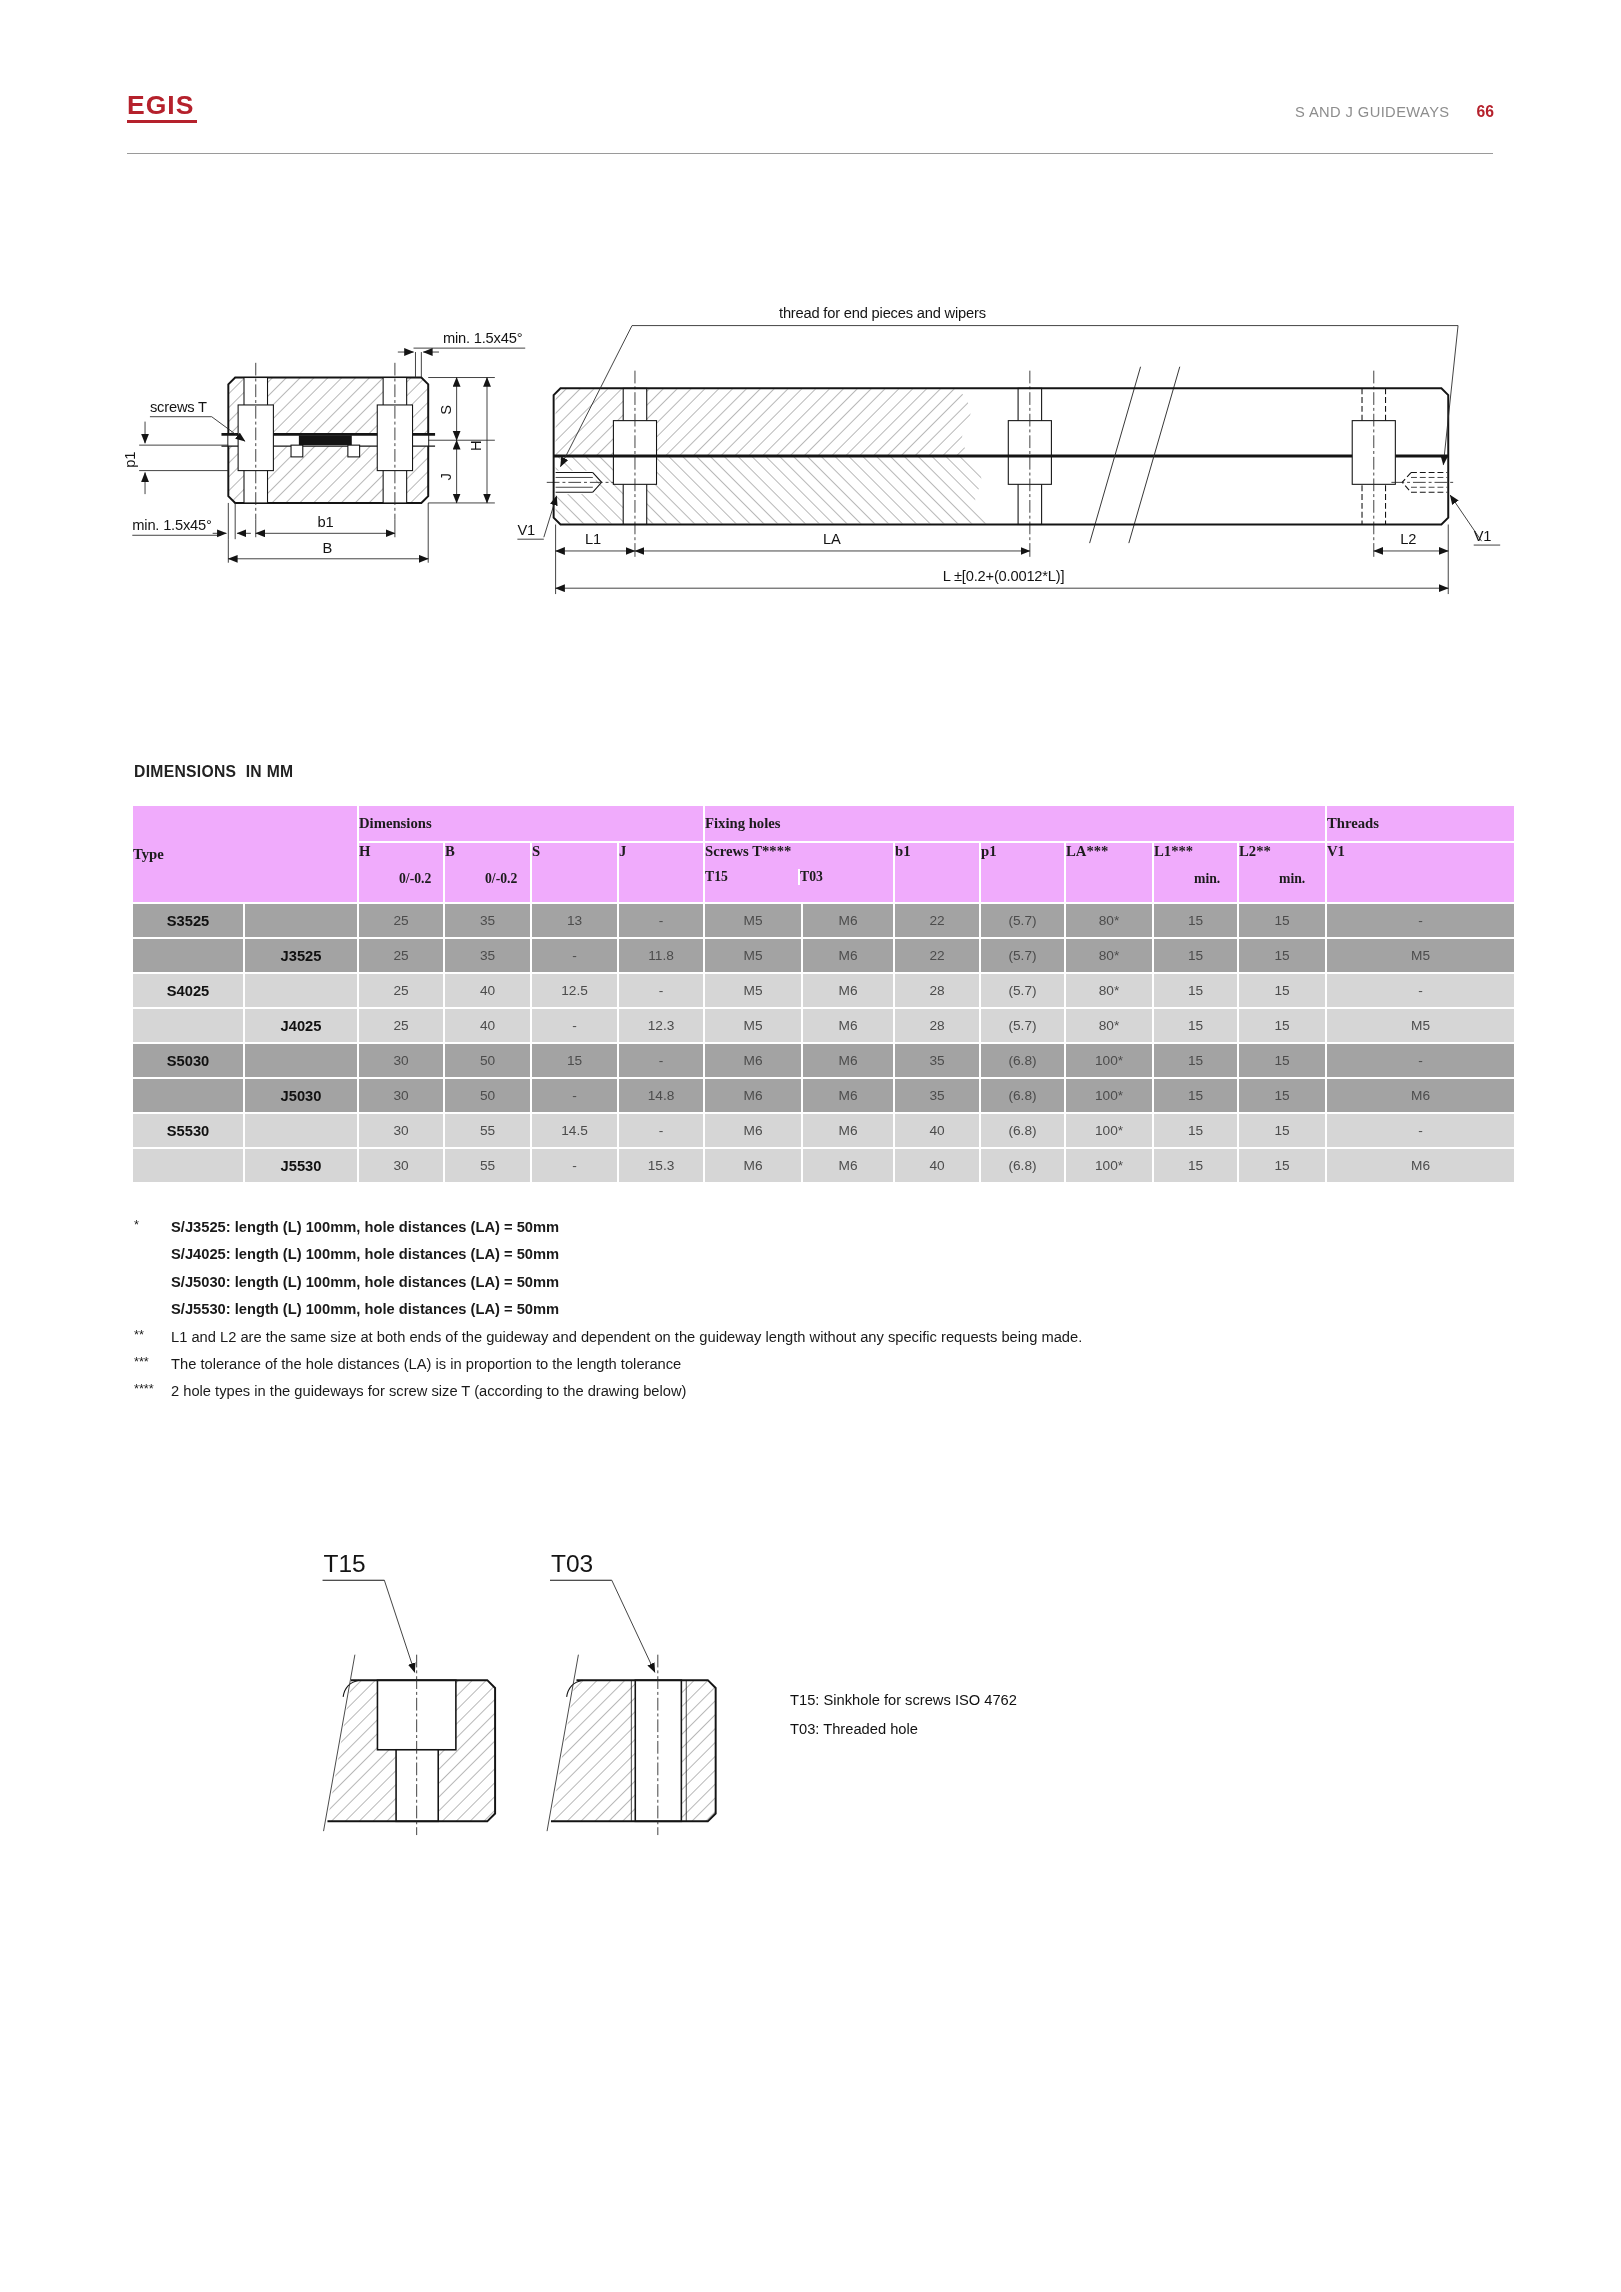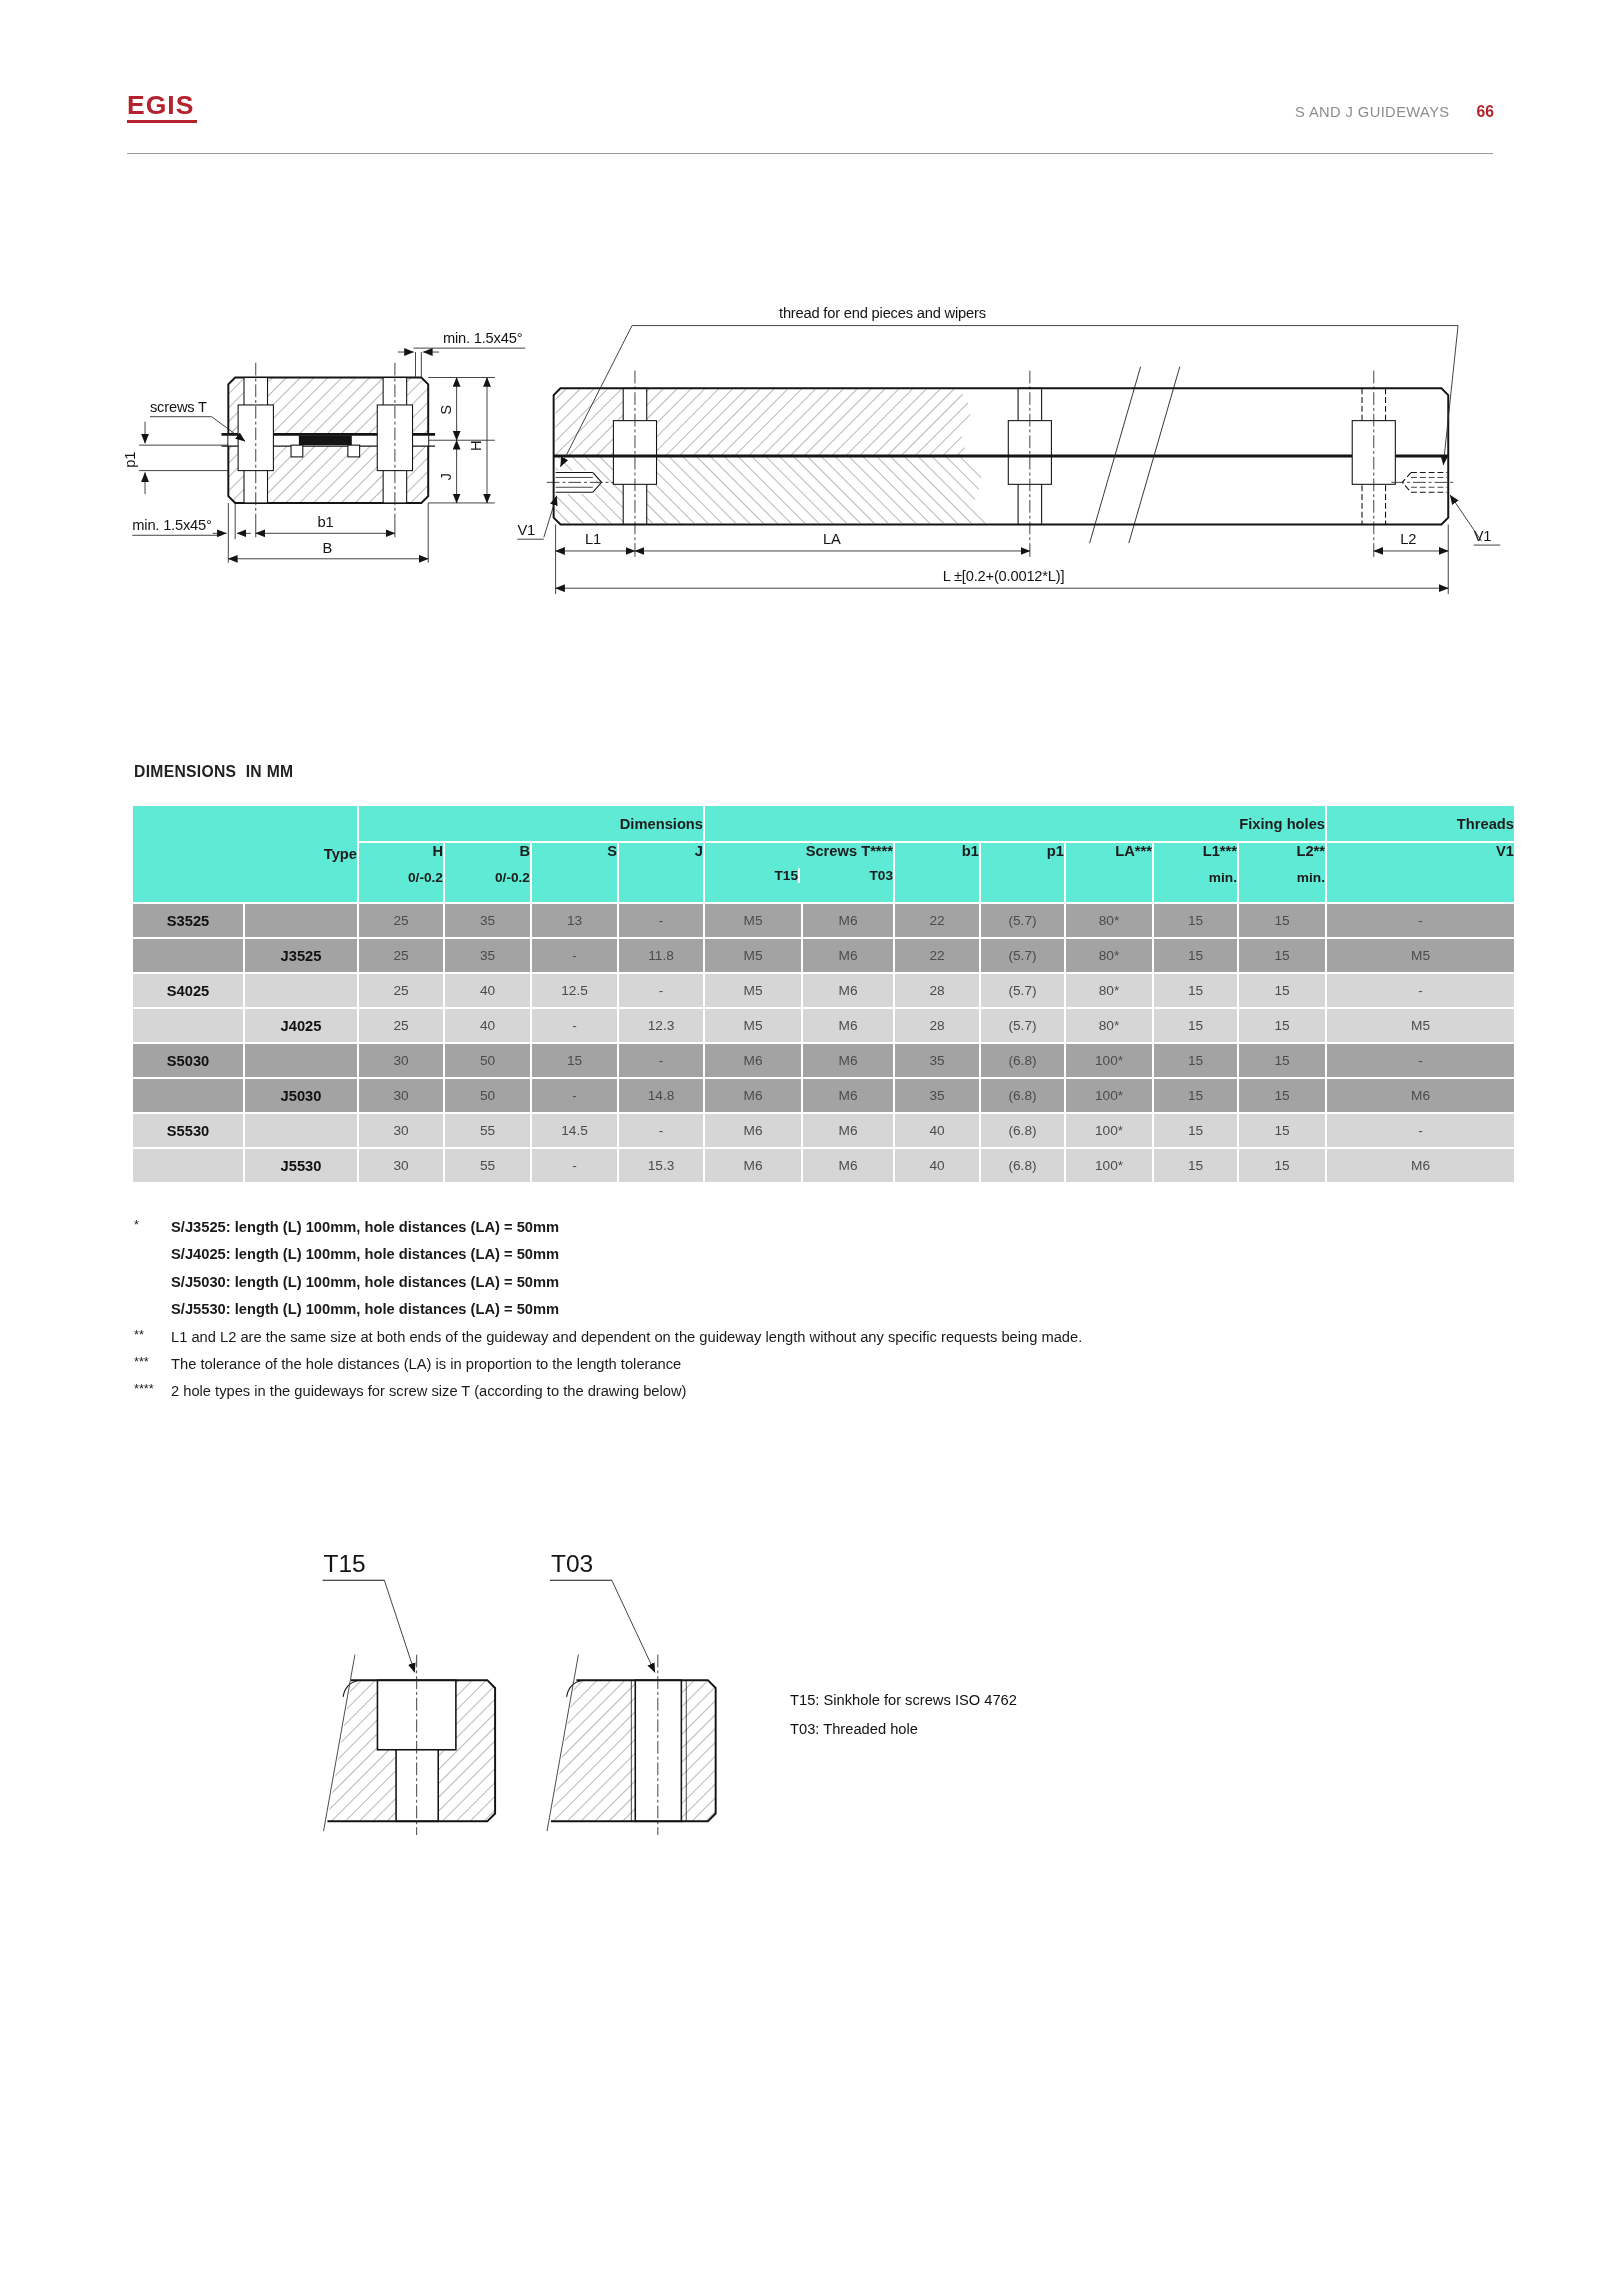--- a/index.html
+++ b/index.html
@@ -27,25 +27,25 @@
   .cl{fill:none;stroke:#2a2a2a;stroke-width:0.9;stroke-dasharray:13 3 3 3;}
   .hid{stroke-dasharray:6 3;}
   .wfill{fill:#ffffff;stroke:#141414;stroke-width:1.1;}
   .wfill16{fill:#ffffff;stroke:#141414;stroke-width:1.6;}
 
   
   .dim-title{position:absolute;left:134px;top:743px;font-size:15.7px;font-weight:bold;
              color:#222;white-space:pre;letter-spacing:0.3px;}
   .dim-table{position:absolute;left:131px;top:784px;border-collapse:separate;border-spacing:2.9px;table-layout:fixed;}
   .dim-table th,.dim-table td{margin:0;padding:0;}
-  .th{background:#5eead4;font-size:14.7px;font-weight:bold;color:#1c1c1c;text-align:right;vertical-align:middle;}
+  .th{background:#f0abfc;font-size:14.7px;font-weight:bold;color:#1c1c1c;text-align:left;vertical-align:middle;font-family:Liberation Serif, serif;}
   .group{height:35px;}
   .colh{height:59px;vertical-align:top;padding-top:10.8px;}
   .cname{font-size:14.7px;font-weight:bold;}
-  .csub{margin-top:10.8px;font-size:13.7px;font-weight:bold;}
+  .csub{margin-top:10.8px;font-size:13.7px;font-weight:bold;padding-left:40px;}
   .split{display:flex;margin-top:8.8px;}
   .split span{flex:1;font-size:13.7px;font-weight:bold;}
   .split span + span{border-left:2.9px solid #fff;}
   .dim-table td{height:33px;text-align:center;font-size:13.7px;color:#4c4c4c;}
   tr.light td{background:#a3a3a3;}
   tr.dark td{background:#d6d6d6;}
   td.type{font-weight:bold;color:#111;font-size:14.7px;}
 
   
   .footnotes{position:absolute;left:134px;top:1194px;width:1372px;}

